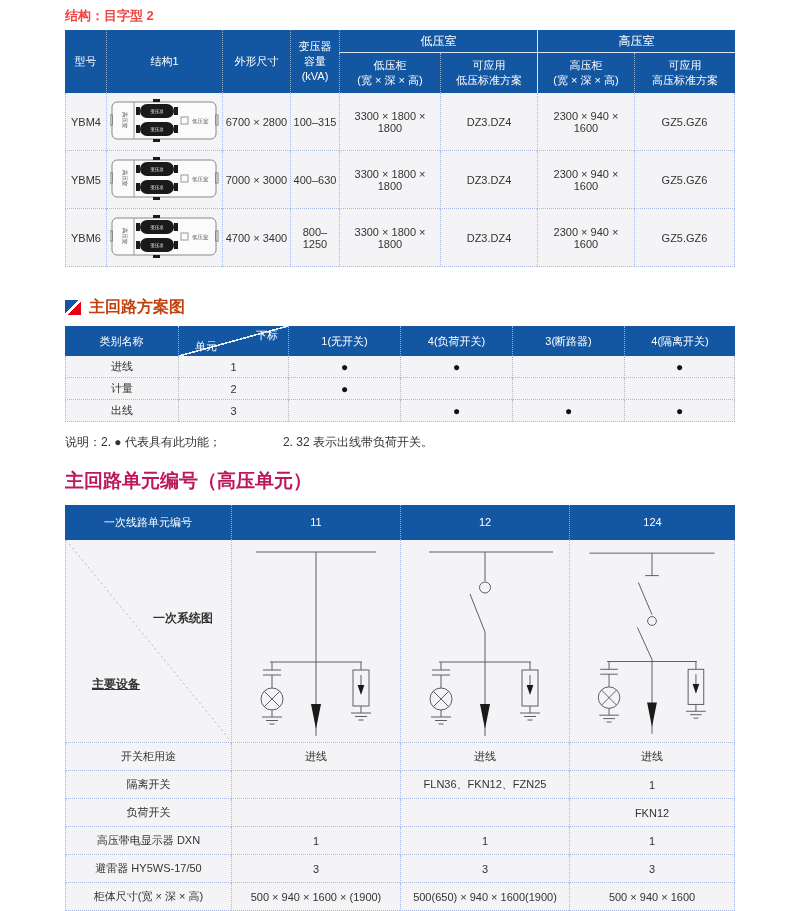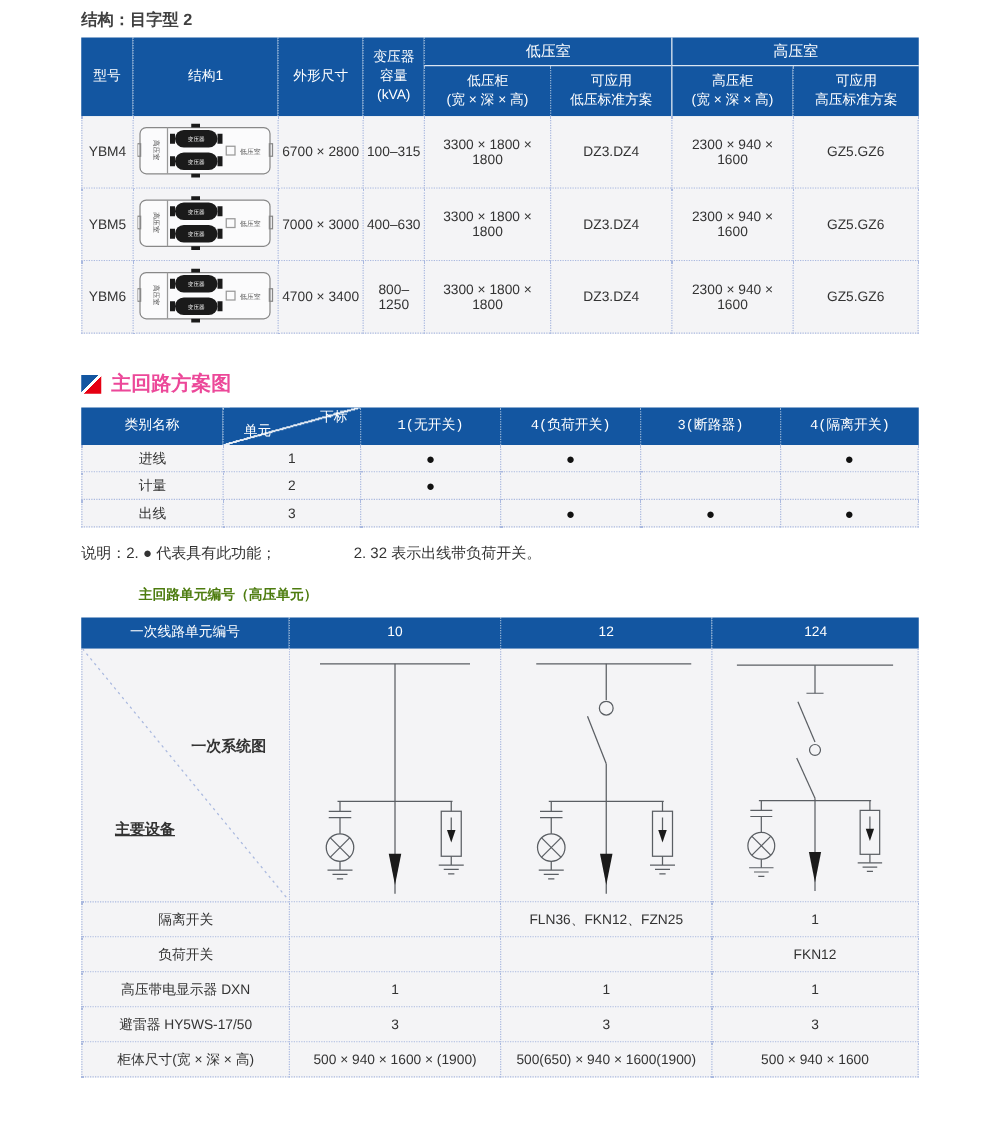--- a/index.html
+++ b/index.html
@@ -2,63 +2,63 @@
 <html><head>
 <meta charset="utf-8">
 <style>
   html,body{margin:0;padding:0;background:#fff;}
   .page{
     position:relative;width:800px;height:911px;overflow:hidden;
     background:#fff;color:#333;box-sizing:border-box;
     padding:8px 65px 0 65px;
     font-family:"Liberation Sans",sans-serif;
   }
-  .doc-title{font-size:13px;font-weight:bold;color:#404040;line-height:16px;margin-bottom:6px;}
+  .doc-title{font-size:13px;font-weight:bold;color:#ef4444;line-height:16px;margin-bottom:6px;}
 
   table{border-collapse:separate;border-spacing:0;table-layout:fixed;width:670px;}
   th,td{padding:0 2px;overflow:hidden;}
   th{background:#1356a1;color:#fff;font-weight:normal;font-size:11px;line-height:1.35;text-align:center;}
   th.grp{font-size:12px;border-bottom:1px solid rgba(255,255,255,.85);}
   th.dl{border-left:1px dotted rgba(255,255,255,.55);}
   th.sl{border-left:1px solid rgba(255,255,255,.85);}
   td{background:#f4f4f6;font-size:11px;text-align:center;color:#333;
      border-bottom:1px dotted #aab9df;border-left:1px dotted #aab9df;}
   td:last-child{border-right:1px dotted #aab9df;}
 
   
   .t1 .hrow1 th{height:22px;}
   .t1 .hrow2 th{height:40px;text-align:center;}
   .t1 tbody tr{height:58px;}
 
   
   .sec-head{display:flex;align-items:center;margin-top:30px;height:20px;}
   .sec-icon{width:16px;height:15px;margin-right:8px;
     background:linear-gradient(135deg,#1356a1 0 45%,#fff 45% 55%,#e60012 55% 100%);}
-  .sec-title{font-size:16px;font-weight:bold;color:#ec4899;text-align:center;}
+  .sec-title{font-size:16px;font-weight:bold;color:#c2410c;text-align:center;}
   .sub-title{font-size:12px;color:#333;margin-top:14px;}
 
   
   .t2{margin-top:9px;}
-  .t2 thead th{height:30px;font-family:Liberation Mono, monospace;}
+  .t2 thead th{height:30px;}
   .t2 tbody tr{height:22px;}
   .diag-cell{position:relative;padding:0;
     background:
       linear-gradient(to bottom right,rgba(0,0,0,0) calc(50% - .8px),rgba(255,255,255,.9) calc(50% - .8px) calc(50% + .8px),rgba(0,0,0,0) calc(50% + .8px)),
       #1356a1;}
   .diag-top{position:absolute;top:2px;right:10px;font-size:11px;}
   .diag-bottom{position:absolute;bottom:2px;left:16px;font-size:11px;}
   .dot{font-size:12px;line-height:1;color:#111;}
 
   .note-line{display:flex;margin-top:13px;font-size:12px;line-height:14px;color:#333;}
   .note-line .n2{margin-left:62px;}
-  .sub-title3{font-size:11px;font-weight:bold;color:#4d7c0f;margin-top:19px;margin-left:46px;}
+  .sub-title3{font-size:19px;font-weight:bold;color:#be185d;margin-top:19px;}
 
   
   .t3{margin-top:11px;}
-  .t3 thead th{height:25px;font-size:11px;}
+  .t3 thead th{height:35px;font-size:11px;}
   .t3 .diagrow td{height:202px;padding:0;vertical-align:top;}
   .t3 tbody tr.r td{height:27px;}
   .corner-cell{position:relative;}
   .lbl-sys{position:absolute;top:70px;right:18px;font-size:12px;font-weight:bold;color:#333;}
   .lbl-dev{position:absolute;top:136px;left:26px;font-size:12px;font-weight:bold;color:#333;text-decoration:underline;}
   .circ-wrap{display:flex;justify-content:center;}
 </style>
 </head>
 <body>
 
@@ -268,21 +268,21 @@
   <table class="t3">
     <colgroup>
       <col style="width:166px">
         <col style="width:169px">
         <col style="width:169px">
         <col style="width:166px">
     </colgroup>
     <thead>
       <tr>
         <th>一次线路单元编号</th>
-        <th class="dl">10</th>
+        <th class="dl">11</th>
         <th class="dl">12</th>
         <th class="dl">124</th>
       </tr>
     </thead>
     <tbody>
       <tr class="diagrow">
         <td class="corner-cell">
           <svg width="164" height="200" viewBox="0 0 164 200" style="display:block">
             <line x1="0" y1="0" x2="164" y2="200" stroke="#aab9df" stroke-width="1" stroke-dasharray="2 3"></line>
           </svg>
@@ -342,20 +342,26 @@
             <line x1="70" y1="41" x2="84" y2="74"></line>
             <circle cx="84" cy="80.5" r="4.5"></circle>
             <line x1="69" y1="87" x2="84" y2="120"></line>
             <line x1="84" y1="120" x2="84" y2="122"></line>
             <use href="#lower-assembly"></use>
           </svg>
           </div>
         </td>
       </tr>
       <tr class="r">
+        <td>开关柜用途</td>
+        <td>进线</td>
+        <td>进线</td>
+        <td>进线</td>
+      </tr>
+      <tr class="r">
         <td>隔离开关</td>
         <td></td>
         <td>FLN36、FKN12、FZN25</td>
         <td>1</td>
       </tr>
       <tr class="r">
         <td>负荷开关</td>
         <td></td>
         <td></td>
         <td>FKN12</td>

